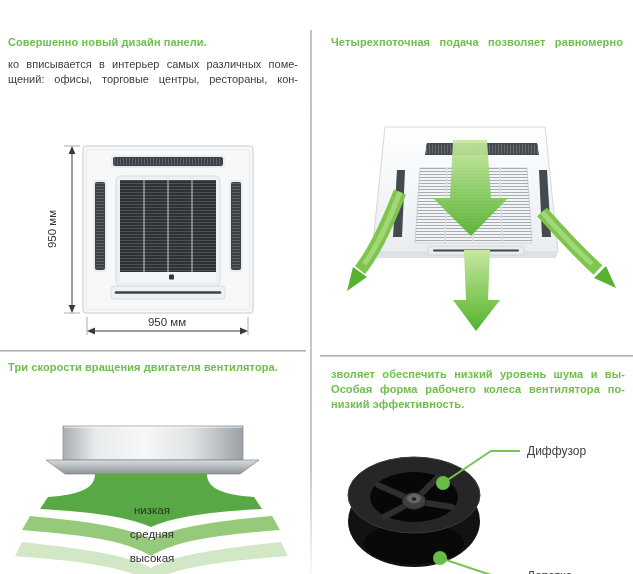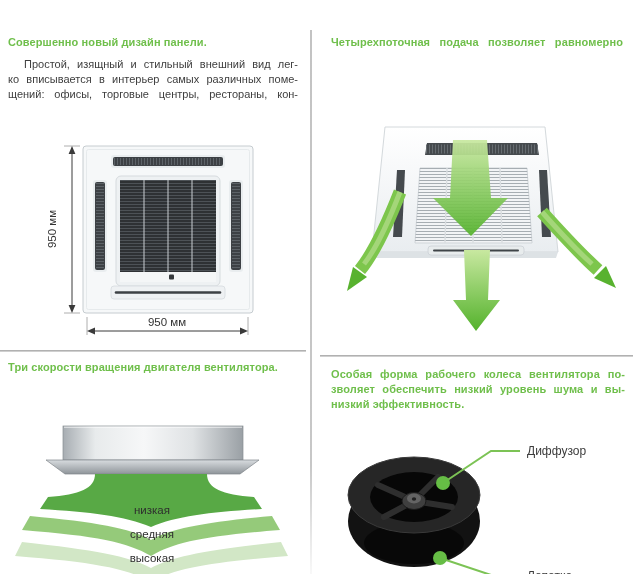--- a/index.html
+++ b/index.html
@@ -33,21 +33,20 @@
 <div class="page">
 
   <div class="vdivider"></div>
   <div class="hdivider left"></div>
   <div class="hdivider right"></div>
 
   <section>
     <div class="heading" style="left:8px; top:5px; width:292px;">Совершенно новый дизайн панели.</div>
 
     <div class="bodytext" style="left:8px; top:27px; width:290px;">
-      <div class="jline indent">Простой, изящный и стильный внешний вид лег-</div>
       <div class="jline">ко вписывается в интерьер самых различных поме-</div>
       <div class="jline">щений: офисы, торговые центры, рестораны, кон-</div>
     </div>
 
     <svg class="abs" style="left:0; top:103px;" width="305" height="215" viewBox="0 0 305 215">
 
       <rect x="83" y="13" width="170" height="167" rx="3" fill="#f6f8f9" stroke="#c6ccd0" stroke-width="1"></rect>
       <rect x="86.5" y="16.5" width="163" height="160" rx="2" fill="none" stroke="#e6eaec" stroke-width="1"></rect>
 
       <rect x="111" y="22" width="114" height="13" rx="3" fill="#e9edef"></rect>
@@ -167,22 +166,22 @@
       <path d="M30,98 C95,104 130,110 151,122 C172,110 207,104 272,98 L280,112 C205,118 175,124 151,138 C127,124 97,118 22,112 Z" fill="#8fc773" opacity="0.95"></path>
       <path d="M22,124 C95,132 128,138 151,150 C174,138 207,132 281,124 L288,138 C210,144 178,150 151,163 C124,150 92,144 15,138 Z" fill="#d2e7c6"></path>
       <text x="152" y="96" text-anchor="middle" font-size="11.5" fill="#2e2e2e">низкая</text>
       <text x="152" y="120" text-anchor="middle" font-size="11.5" fill="#2e2e2e">средняя</text>
       <text x="152" y="144" text-anchor="middle" font-size="11.5" fill="#2e2e2e">высокая</text>
     </svg>
   </section>
 
   <section>
     <div class="heading" style="left:331px; top:337px; width:294px;">
+      <div class="jline">зволяет обеспечить низкий уровень шума и вы-</div>
       <div class="jline">Особая форма рабочего колеса вентилятора по-</div>
-      <div class="jline">зволяет обеспечить низкий уровень шума и вы-</div>
       <div>низкий эффективность.</div>
     </div>
 
     <svg class="abs" style="left:320px; top:395px;" width="313" height="179" viewBox="0 0 313 179">
       <g>
         <ellipse cx="94" cy="96" rx="66" ry="46" fill="#121212"></ellipse>
         <ellipse cx="94" cy="118" rx="50" ry="21" fill="#000000" opacity="0.55"></ellipse>
         <ellipse cx="94" cy="70" rx="66" ry="38" fill="#262626" stroke="#3a3a3a" stroke-width="1"></ellipse>
         <ellipse cx="94" cy="72" rx="44" ry="25" fill="#070707"></ellipse>
         <g stroke="#2e2e2e" stroke-width="6" stroke-linecap="round">

